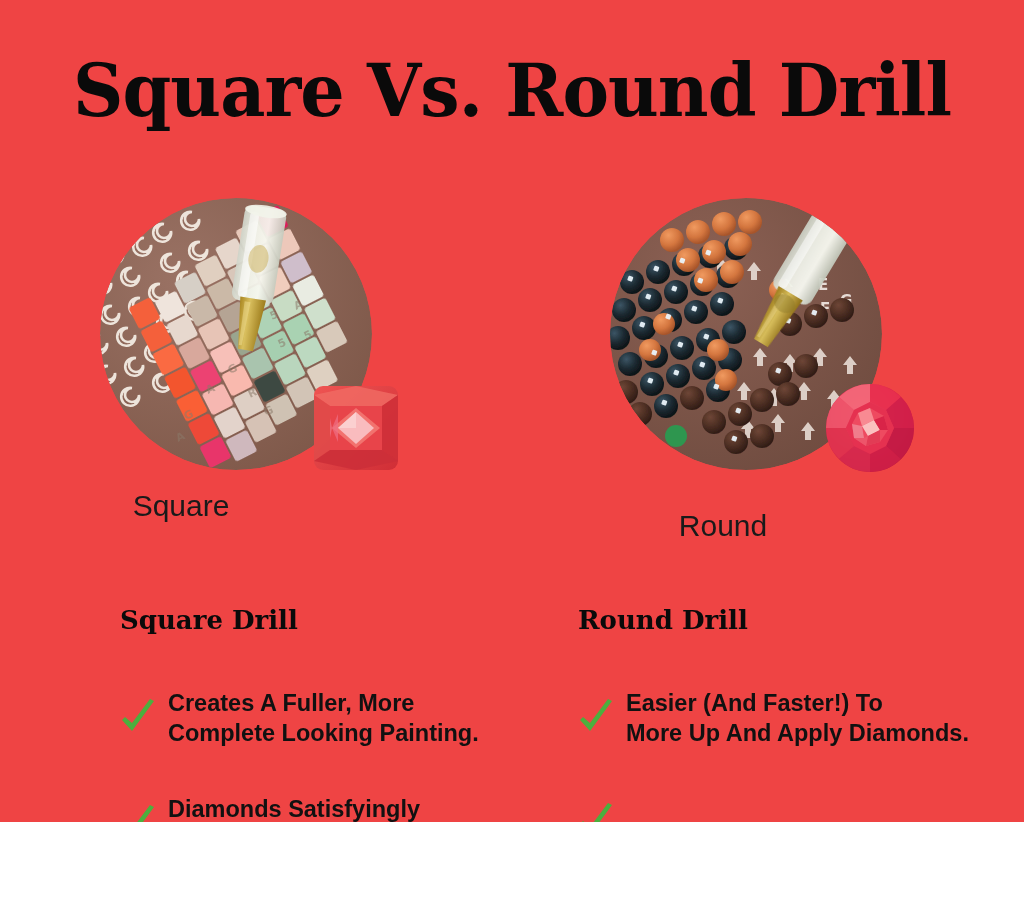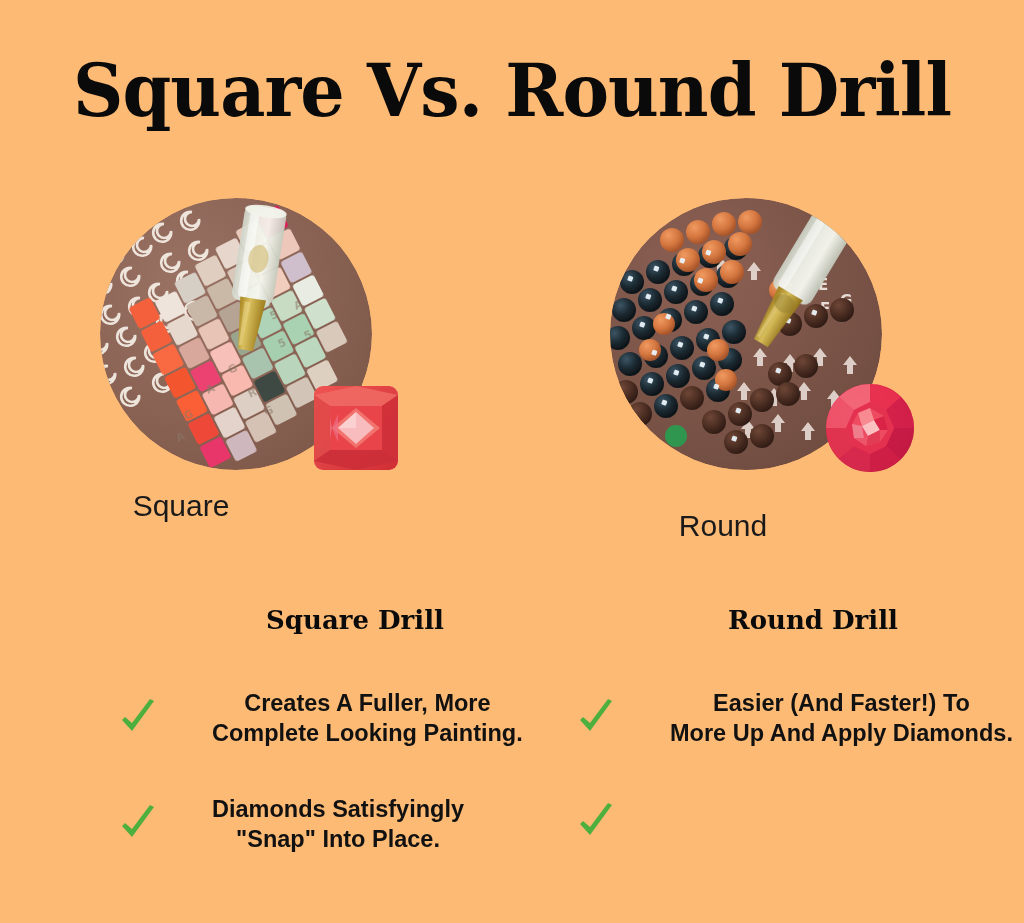--- a/index.html
+++ b/index.html
@@ -3,22 +3,22 @@
 <meta charset="utf-8">
 <style>
   html, body {
     margin: 0;
     padding: 0;
     background: #ffffff;
   }
   #page {
     position: relative;
     width: 1024px;
-    height: 923px;
-    background: #fdba74;
+    height: 822px;
+    background: #ef4444;
     overflow: hidden;
     font-family: "Liberation Sans", sans-serif;
   }
 
   
   .title {
     position: absolute;
     top: 52px;
     left: 0;
     width: 1024px;
@@ -103,21 +103,20 @@
   .caption.left  { left: -75px; }
   .caption.right { left: 467px; margin-top: 20px; }
 
   
   .columns {
     position: absolute;
     top: 604px;
     left: 0;
     width: 1024px;
     height: 270px;
-    text-align: center;
   }
   .column {
     position: absolute;
     top: 0;
     width: 470px;
   }
   .column.left  { left: 120px; }
   .column.right { left: 578px; }
 
   .col-heading {
@@ -129,21 +128,20 @@
     letter-spacing: 0px;
     margin: 0 0 52px 0;
   }
 
   .bullet {
     position: relative;
     display: flex;
     align-items: center;
     margin-bottom: 46px;
     min-height: 56px;
-    gap: 44px;
   }
   .check-icon {
     flex: 0 0 auto;
     width: 36px;
     height: 40px;
     margin-right: 12px;
     display: block;
   }
   .bullet-text {
     font-family: "Liberation Sans", sans-serif;

